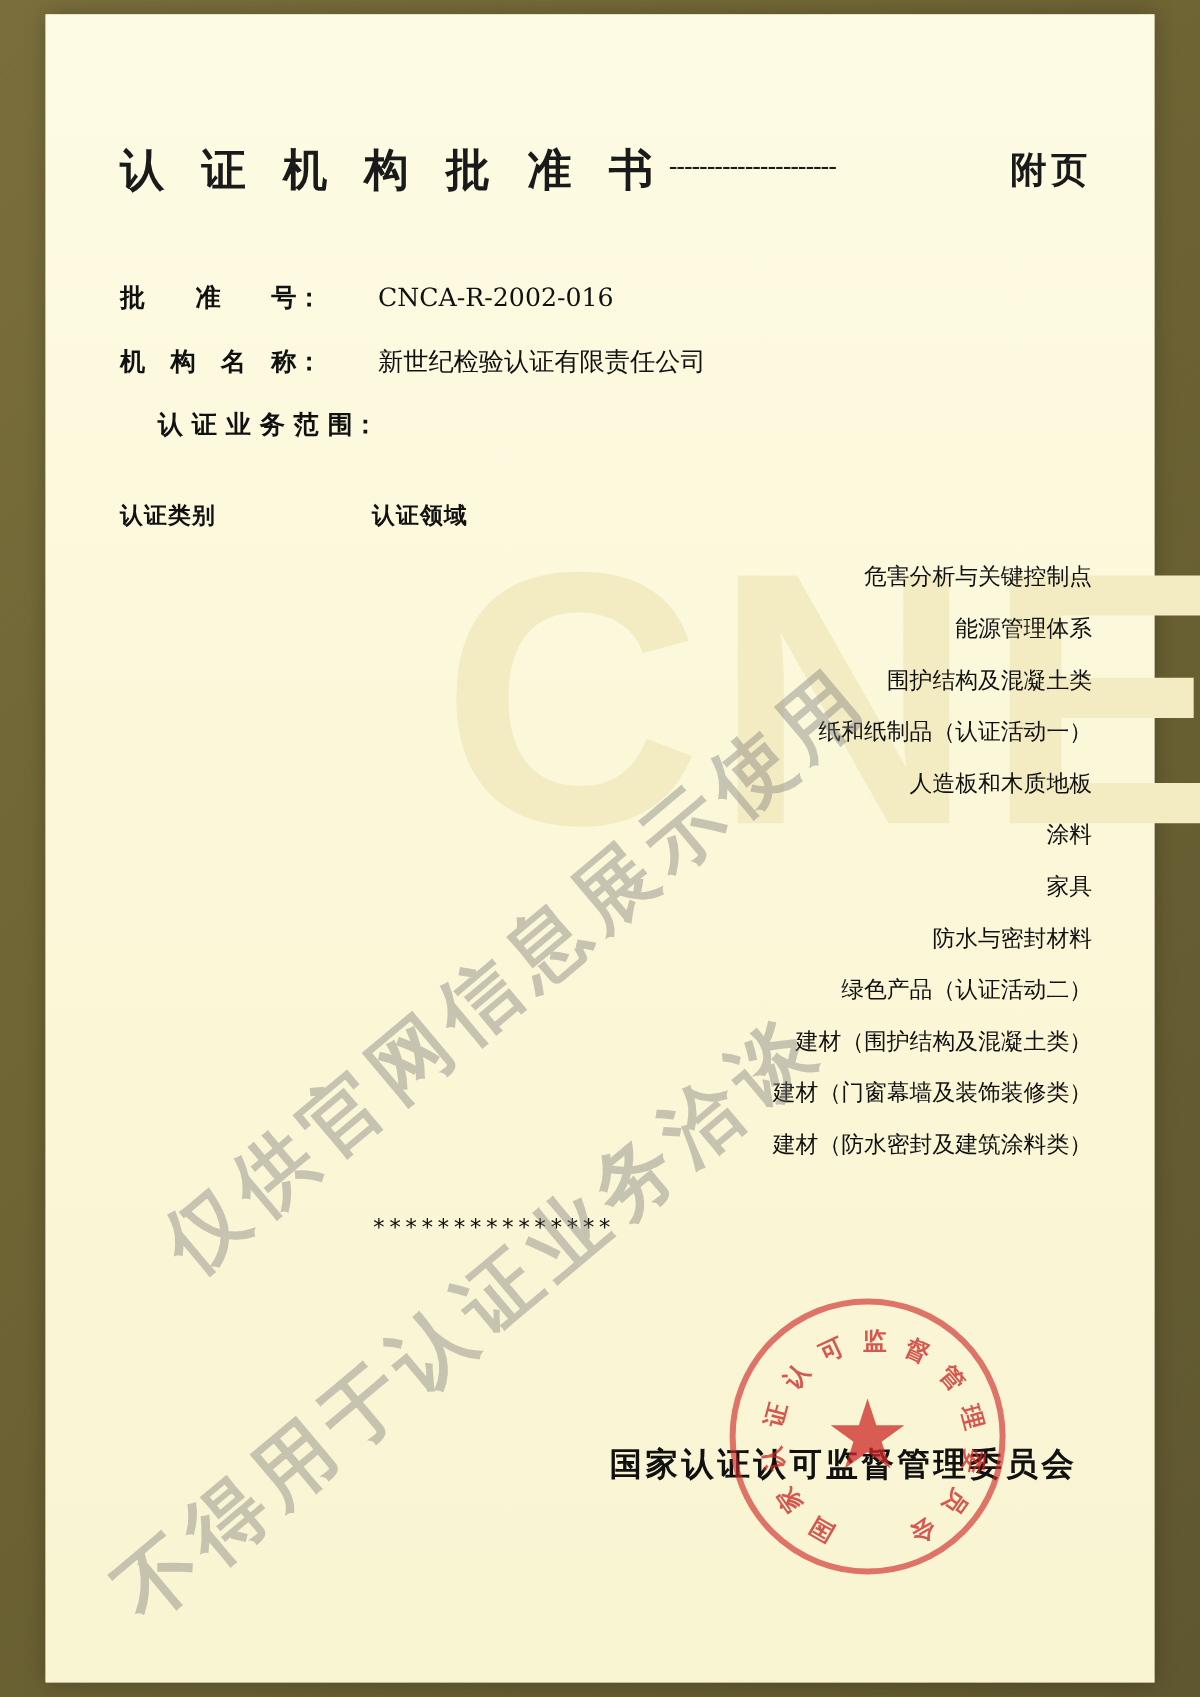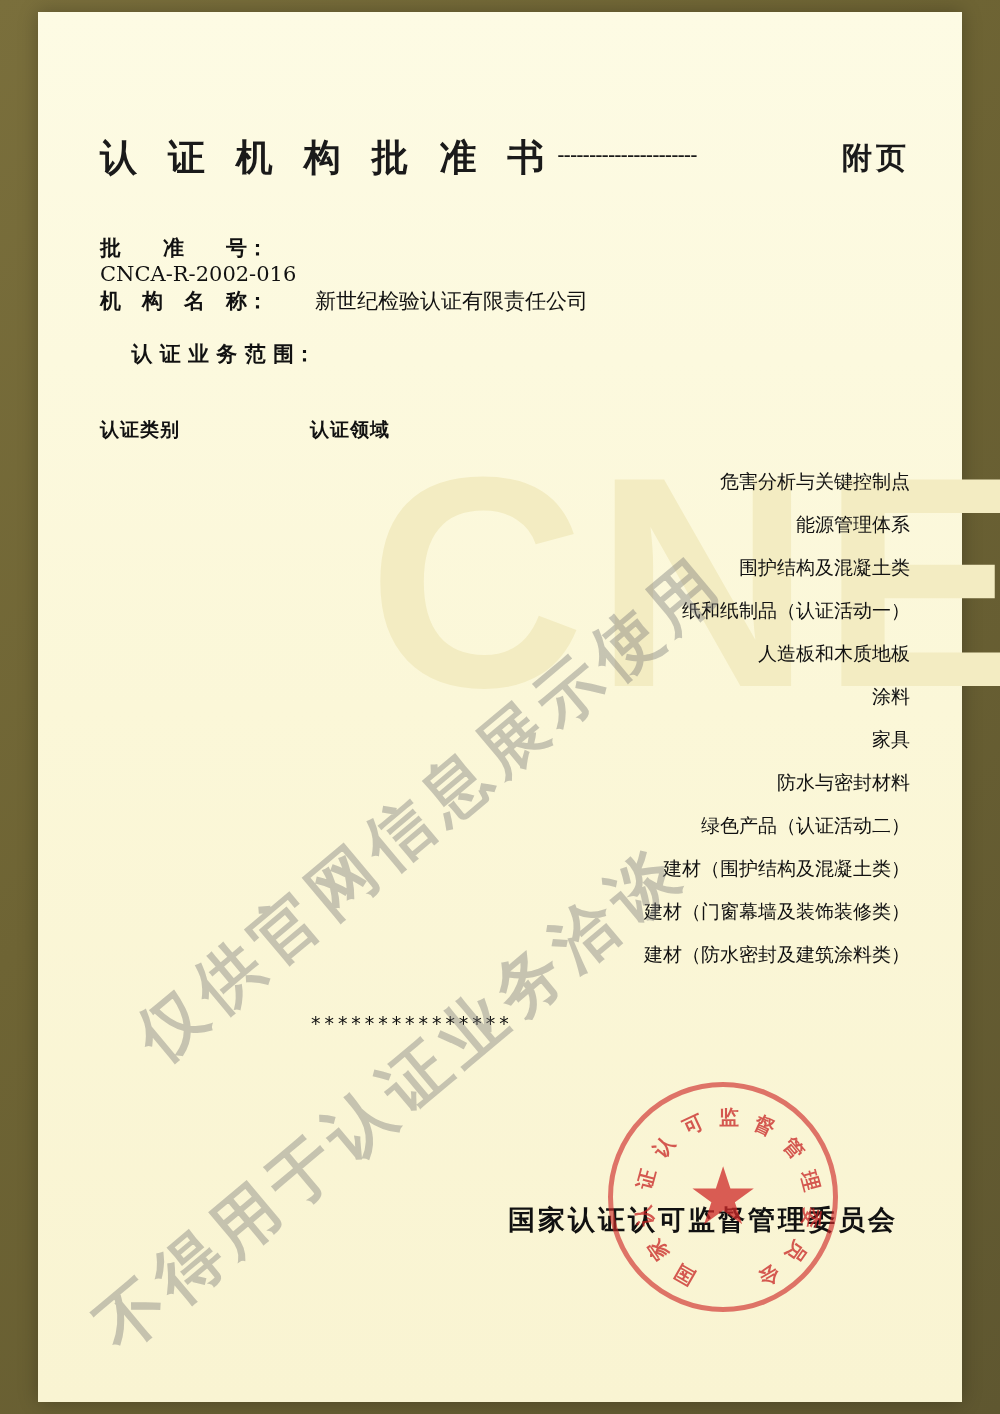--- a/index.html
+++ b/index.html
@@ -61,21 +61,20 @@
 
   
   .title-row {
     position: absolute;
     left: 62px;
     top: 105px;
     width: 810px;
     display: flex;
     align-items: center;
     white-space: nowrap;
-    margin-top: 16px;
   }
   .title-main {
     font-size: 37px;
     font-weight: bold;
     letter-spacing: 9px;
     color: #1a1a1a;
     font-family: "DejaVu Serif", serif;
   }
   .title-dashes {
     flex: 1;
@@ -109,21 +108,21 @@
     font-family: "DejaVu Serif", serif;
     width: 215px;
     display: inline-block;
   }
   .field-label.sp1 { letter-spacing: 0; text-align: right; }
   .field-value {
     font-size: 21px;
     color: #111;
     font-family: "DejaVu Serif", serif;
   }
-  #f-approval { top: 222px; flex-direction: column; }
+  #f-approval { top: 222px; }
   #f-org { top: 275px; }
   #f-scope { top: 328px; }
 
   
   .col-head {
     position: absolute;
     font-size: 19px;
     font-weight: bold;
     color: #111;
     font-family: "DejaVu Serif", serif;

